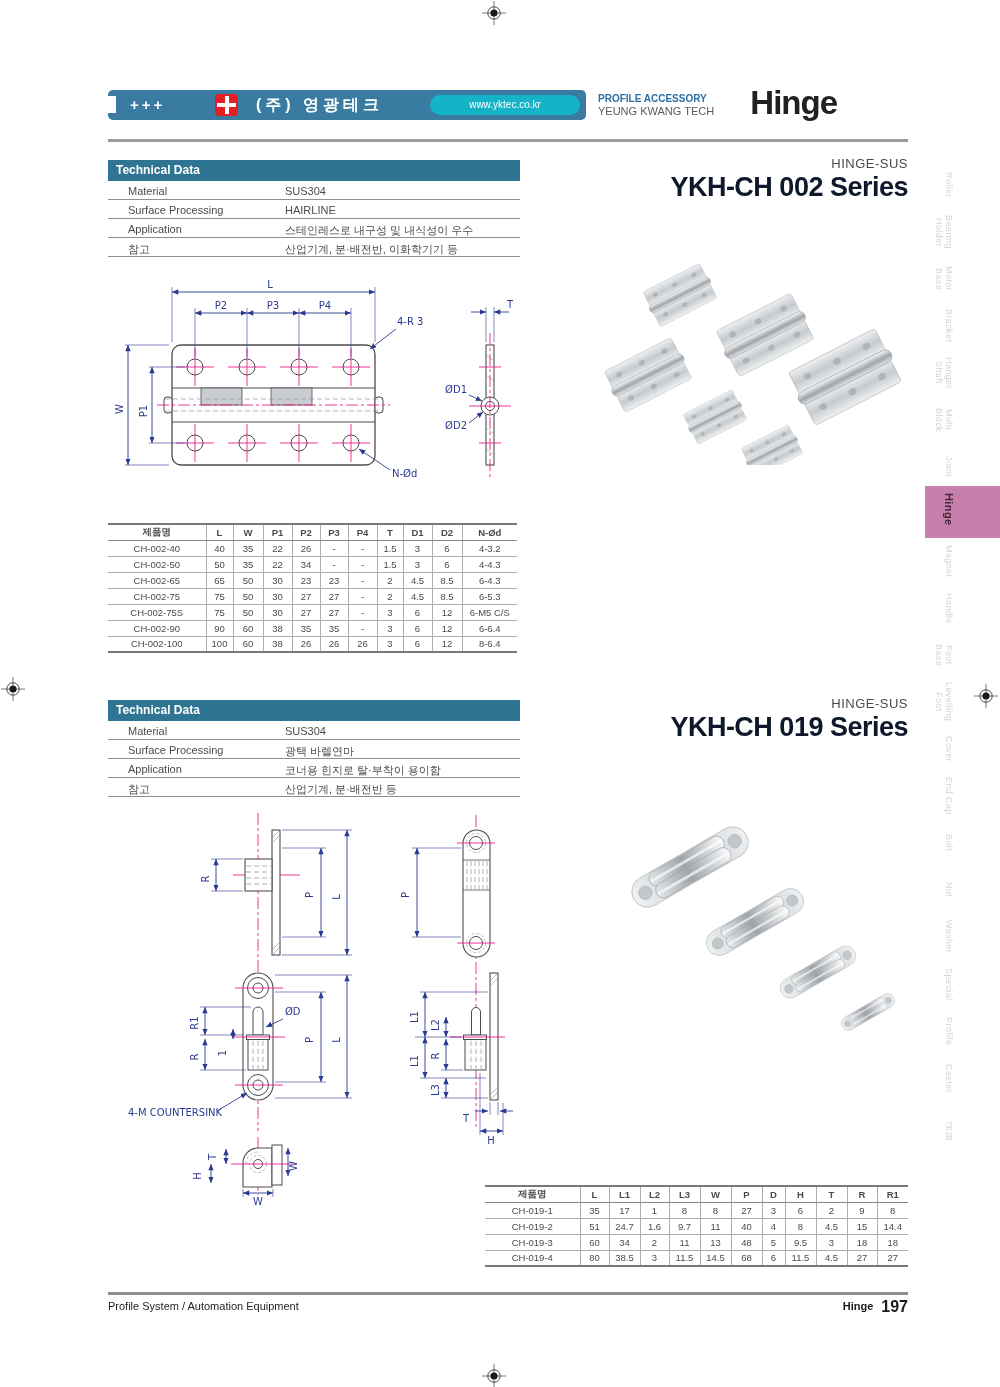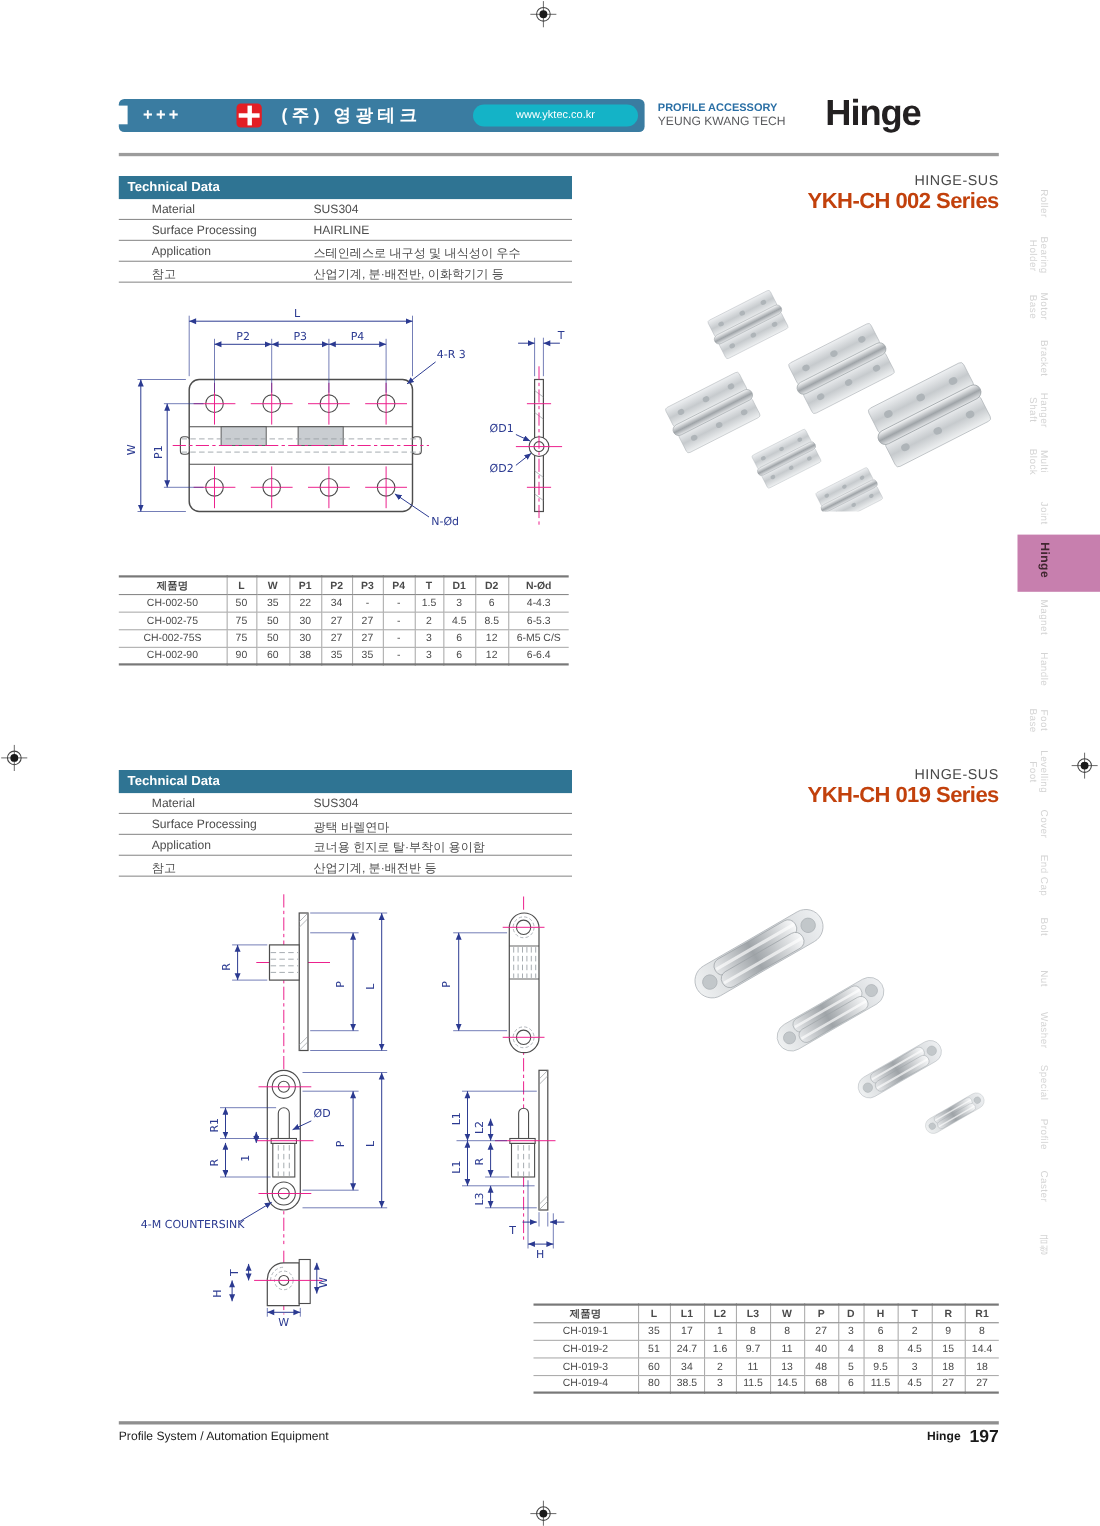--- a/index.html
+++ b/index.html
@@ -32,26 +32,26 @@
   .page-title { position:absolute; right:163px; top:84px; font-size:33px; font-weight:800;
                 color:#232021; letter-spacing:-1px; }
   .top-rule { position:absolute; left:108px; top:139px; width:800px; height:3px; background:#9c9c9c; }
 
   
   .tech-block { position:absolute; width:412px; }
   .tech-head { height:21px; background:#2f7493; color:#fff; font-weight:bold;
                font-size:12px; line-height:21px; padding-left:8px; }
   .tech-row { position:relative; height:19px; border-bottom:1px solid #8e8e8e;
               font-size:11px; color:#4c4c4c; }
-  .tech-row .lab { position:absolute; left:10px; top:4px;padding-left:20px; }
+  .tech-row .lab { position:absolute; left:0; top:4px;padding-left:20px; }
   .tech-row .val { position:absolute; left:177px; top:4px; }
 
   .series { position:absolute; right:92px; text-align:right; }
   .series-sub { font-size:13px; color:#4a4a4a; letter-spacing:0.5px; }
-  .series-title { font-size:20px; font-weight:800; color:#c2410c; letter-spacing:-0.5px; margin-top:1px; }
+  .series-title { font-size:27px; font-weight:800; color:#0f172a; letter-spacing:-0.5px; margin-top:1px; }
 
   
   .spec-table { position:absolute; border-collapse:collapse; table-layout:fixed;
                 font-size:9.5px; color:#4a4a4a;
                 border-top:2px solid #787878; border-bottom:2px solid #787878; }
   .spec-table th, .spec-table td { border:1px solid #adadad; text-align:center;
                 padding:0 1px; height:16px; font-weight:normal; white-space:nowrap; overflow:hidden; }
   .spec-table th { font-weight:bold; }
   .spec-table tr > *:first-child { border-left:none; }
   .spec-table tr > *:last-child { border-right:none; }
@@ -307,33 +307,59 @@
         <th>P3</th>
         <th>P4</th>
         <th>T</th>
         <th>D1</th>
         <th>D2</th>
         <th>N-Ød</th>
       </tr>
     </thead>
   <tbody>
       <tr>
+        <td>CH-002-40</td>
+        <td>40</td>
+        <td>35</td>
+        <td>22</td>
+        <td>26</td>
+        <td>-</td>
+        <td>-</td>
+        <td>1.5</td>
+        <td>3</td>
+        <td>6</td>
+        <td>4-3.2</td>
+      </tr>
+      <tr>
         <td>CH-002-50</td>
         <td>50</td>
         <td>35</td>
         <td>22</td>
         <td>34</td>
         <td>-</td>
         <td>-</td>
         <td>1.5</td>
         <td>3</td>
         <td>6</td>
         <td>4-4.3</td>
       </tr>
       <tr>
+        <td>CH-002-65</td>
+        <td>65</td>
+        <td>50</td>
+        <td>30</td>
+        <td>23</td>
+        <td>23</td>
+        <td>-</td>
+        <td>2</td>
+        <td>4.5</td>
+        <td>8.5</td>
+        <td>6-4.3</td>
+      </tr>
+      <tr>
         <td>CH-002-75</td>
         <td>75</td>
         <td>50</td>
         <td>30</td>
         <td>27</td>
         <td>27</td>
         <td>-</td>
         <td>2</td>
         <td>4.5</td>
         <td>8.5</td>
@@ -357,20 +383,33 @@
         <td>90</td>
         <td>60</td>
         <td>38</td>
         <td>35</td>
         <td>35</td>
         <td>-</td>
         <td>3</td>
         <td>6</td>
         <td>12</td>
         <td>6-6.4</td>
+      </tr>
+      <tr>
+        <td>CH-002-100</td>
+        <td>100</td>
+        <td>60</td>
+        <td>38</td>
+        <td>26</td>
+        <td>26</td>
+        <td>26</td>
+        <td>3</td>
+        <td>6</td>
+        <td>12</td>
+        <td>8-6.4</td>
       </tr>
     </tbody>
 </table>
 
 <div class="tech-block" style="left:108px;top:700px">
   <div class="tech-head">Technical Data</div>
   <div class="tech-row">
       <span class="lab">Material</span>
       <span class="val">SUS304</span>
     </div>

